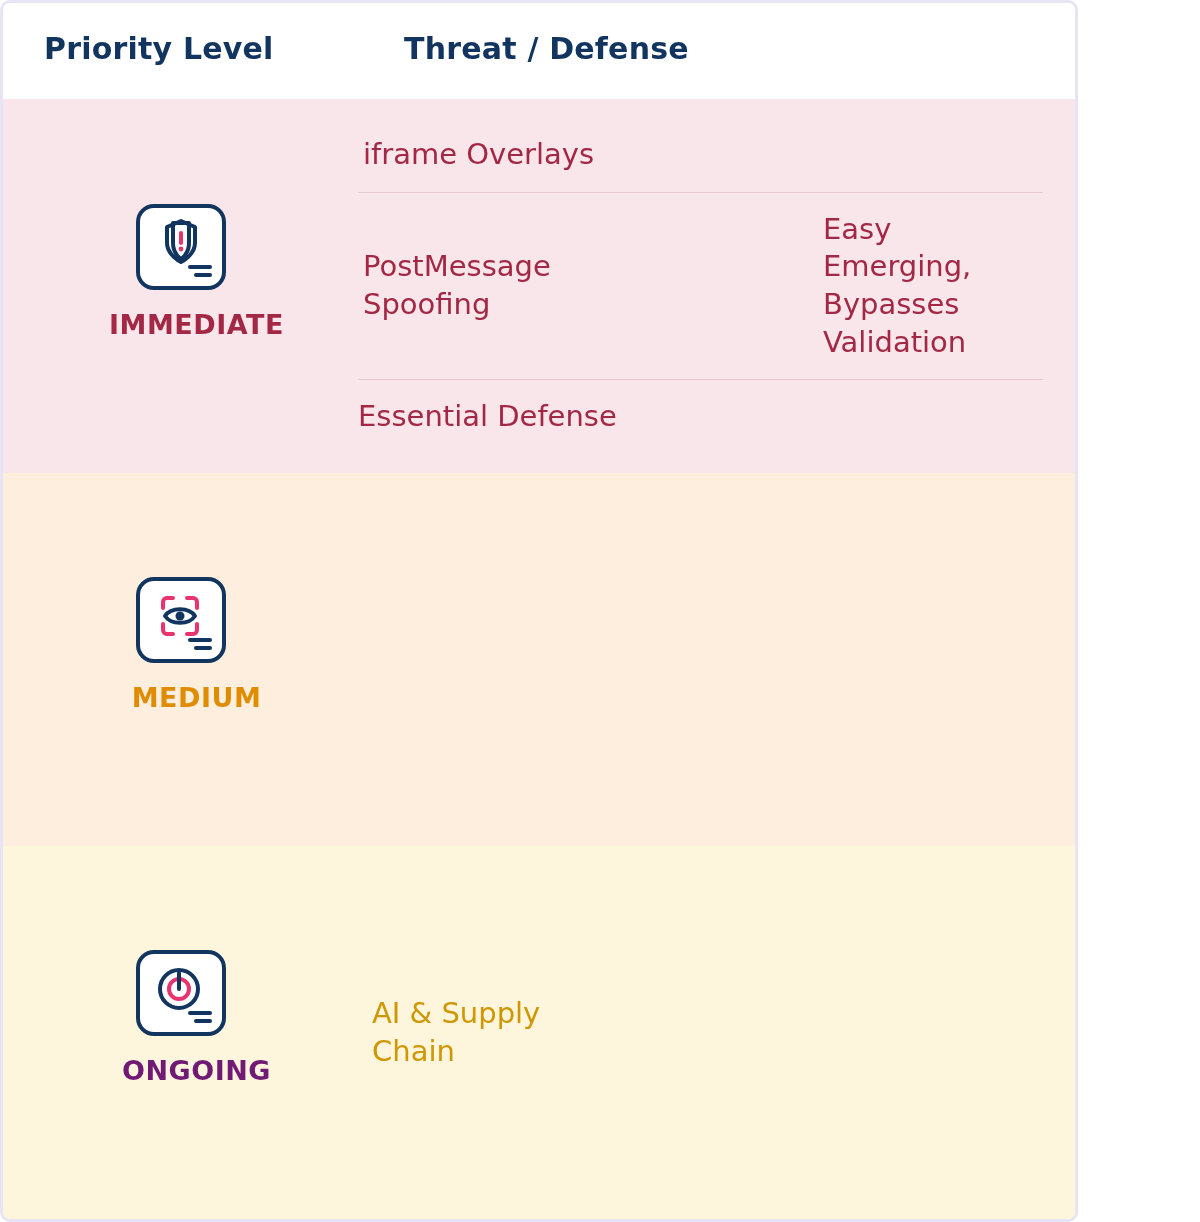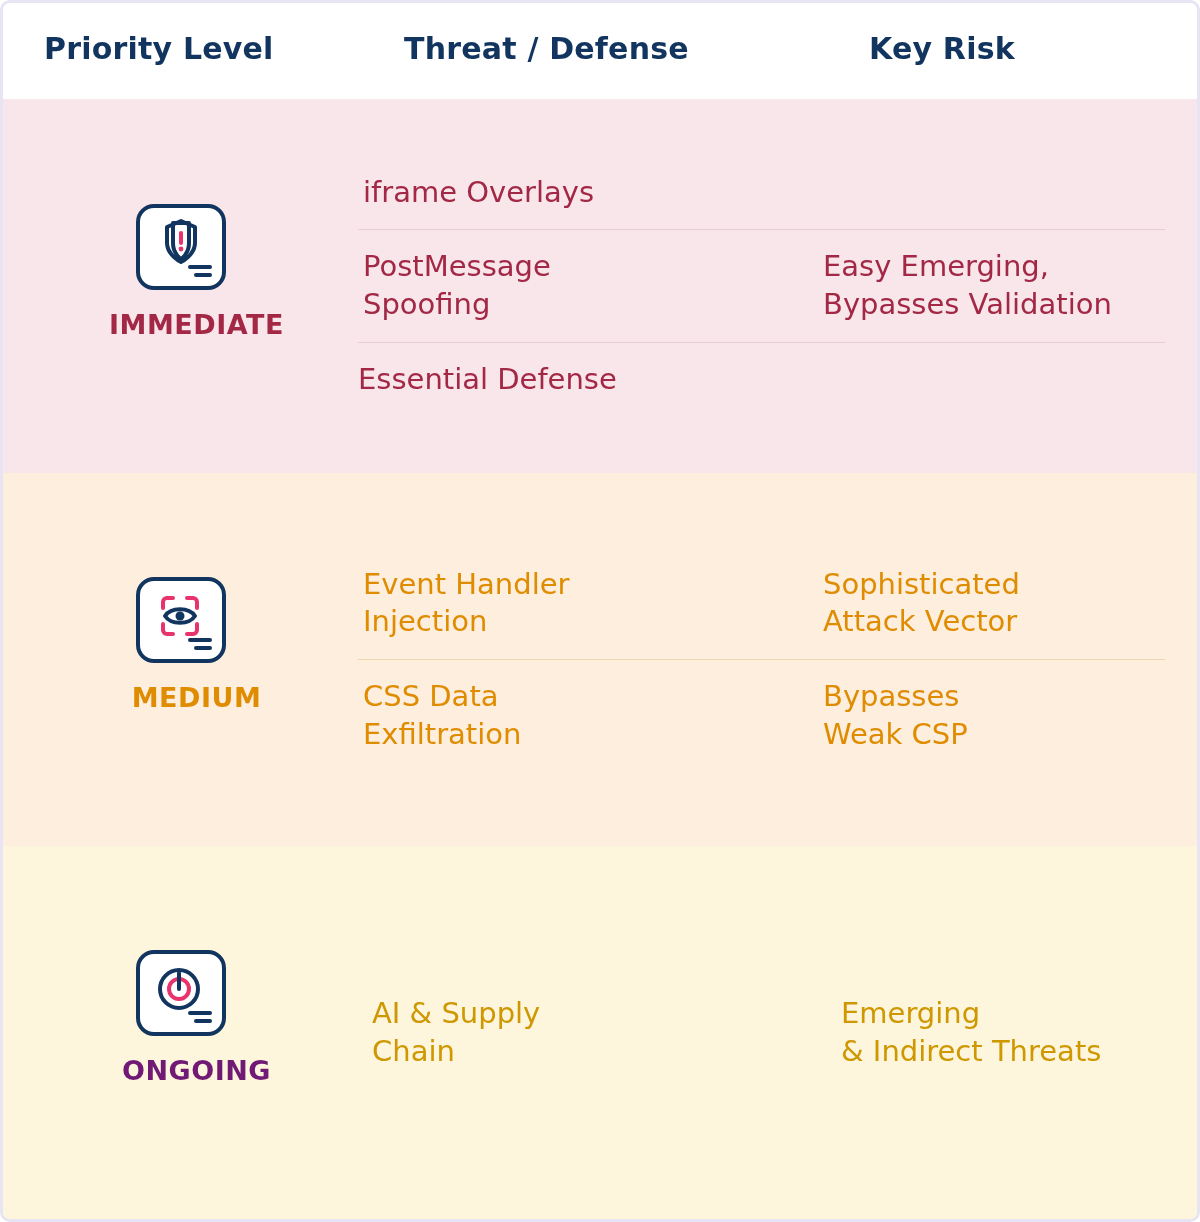--- a/index.html
+++ b/index.html
@@ -8,21 +8,21 @@
     background: #ffffff;
   }
   body {
     width: 1200px;
     height: 1222px;
     font-family: "DejaVu Sans", sans-serif;
     overflow: hidden;
   }
   .page {
     position: relative;
-    width: 1200px;
+    width: 1078px;
     height: 1222px;
     background: #ffffff;
     border: 3px solid #e7e4f4;
     box-sizing: border-box;
     border-radius: 10px;
     overflow: hidden;
   }
 
   
   .header-row {
@@ -119,21 +119,20 @@
   .doc-icon { display:block; }
 </style>
 </head>
 <body>
 
 <div class="page">
 
   <div class="header-row">
     <div class="col-priority head-cell head-priority">Priority Level</div>
     <div class="col-threat head-cell head-threat">Threat / Defense</div>
-    <div class="col-risk head-cell head-risk">Key Risk</div>
   </div>
 
   <div class="band band-immediate">
     <div class="band-left">
       <div class="icon-wrap">
         <svg class="doc-icon" width="92" height="88" viewBox="0 0 92 88" xmlns="http://www.w3.org/2000/svg">
           <rect x="3" y="3" width="86" height="82" rx="16" fill="#ffffff" stroke="#12355f" stroke-width="4"></rect>
           <path d="M38 20 l16 0 a0 0 0 0 1 0 0 l0 20 c0 11 -8 16 -8 16 s-8 -5 -8 -16 z" fill="none" stroke="#12355f" stroke-width="4" stroke-linejoin="round"></path>
           <path d="M46 18 l-14 6 v16 c0 12 14 19 14 19 s14 -7 14 -19 V24 z" fill="none" stroke="#12355f" stroke-width="4" stroke-linejoin="round"></path>
           <line x1="46" y1="30" x2="46" y2="40" stroke="#e8336d" stroke-width="4" stroke-linecap="round"></line>
@@ -170,53 +169,37 @@
           <path d="M28 48 v6 a4 4 0 0 0 4 4 h6" fill="none" stroke="#e8336d" stroke-width="4" stroke-linecap="round"></path>
           <path d="M62 48 v6 a4 4 0 0 1 -4 4 h-6" fill="none" stroke="#e8336d" stroke-width="4" stroke-linecap="round"></path>
           <path d="M30 40 c6 -9 24 -9 30 0 c-6 9 -24 9 -30 0 z" fill="none" stroke="#12355f" stroke-width="4" stroke-linejoin="round"></path>
           <circle cx="45" cy="40" r="4.5" fill="#12355f"></circle>
           <line x1="55" y1="64" x2="75" y2="64" stroke="#12355f" stroke-width="4" stroke-linecap="round"></line>
           <line x1="61" y1="72" x2="75" y2="72" stroke="#12355f" stroke-width="4" stroke-linecap="round"></line>
         </svg>
       </div>
       <div class="band-label label-medium">MEDIUM</div>
     </div>
-    <div class="band-right">
-      <div class="row">
-        <div class="cell-threat txt-medium nowrap-break">Event Handler
-Injection</div>
-        <div class="cell-risk txt-medium nowrap-break">Sophisticated
-Attack Vector</div>
-      </div>
-      <div class="row">
-        <div class="cell-threat txt-medium nowrap-break">CSS Data
-Exfiltration</div>
-        <div class="cell-risk txt-medium nowrap-break">Bypasses
-Weak CSP</div>
-      </div>
-    </div>
   </div>
 
   <div class="band band-ongoing">
     <div class="band-left">
       <div class="icon-wrap">
         <svg class="doc-icon" width="92" height="88" viewBox="0 0 92 88" xmlns="http://www.w3.org/2000/svg">
           <rect x="3" y="3" width="86" height="82" rx="16" fill="#ffffff" stroke="#12355f" stroke-width="4"></rect>
           <circle cx="44" cy="40" r="19" fill="none" stroke="#12355f" stroke-width="4"></circle>
           <circle cx="44" cy="40" r="10" fill="none" stroke="#e8336d" stroke-width="4"></circle>
           <line x1="44" y1="24" x2="44" y2="40" stroke="#12355f" stroke-width="4" stroke-linecap="round"></line>
           <line x1="55" y1="64" x2="75" y2="64" stroke="#12355f" stroke-width="4" stroke-linecap="round"></line>
           <line x1="61" y1="72" x2="75" y2="72" stroke="#12355f" stroke-width="4" stroke-linecap="round"></line>
         </svg>
       </div>
       <div class="band-label label-ongoing">ONGOING</div>
     </div>
     <div class="band-right">
       <div class="row">
         <div class="cell-threat txt-ongoing nowrap-break">AI &amp; Supply
 Chain</div>
-        <div class="cell-risk txt-ongoing nowrap-break">Emerging
-&amp; Indirect Threats</div>
       </div>
     </div>
   </div>
 
 </div>
 
 </body></html>

